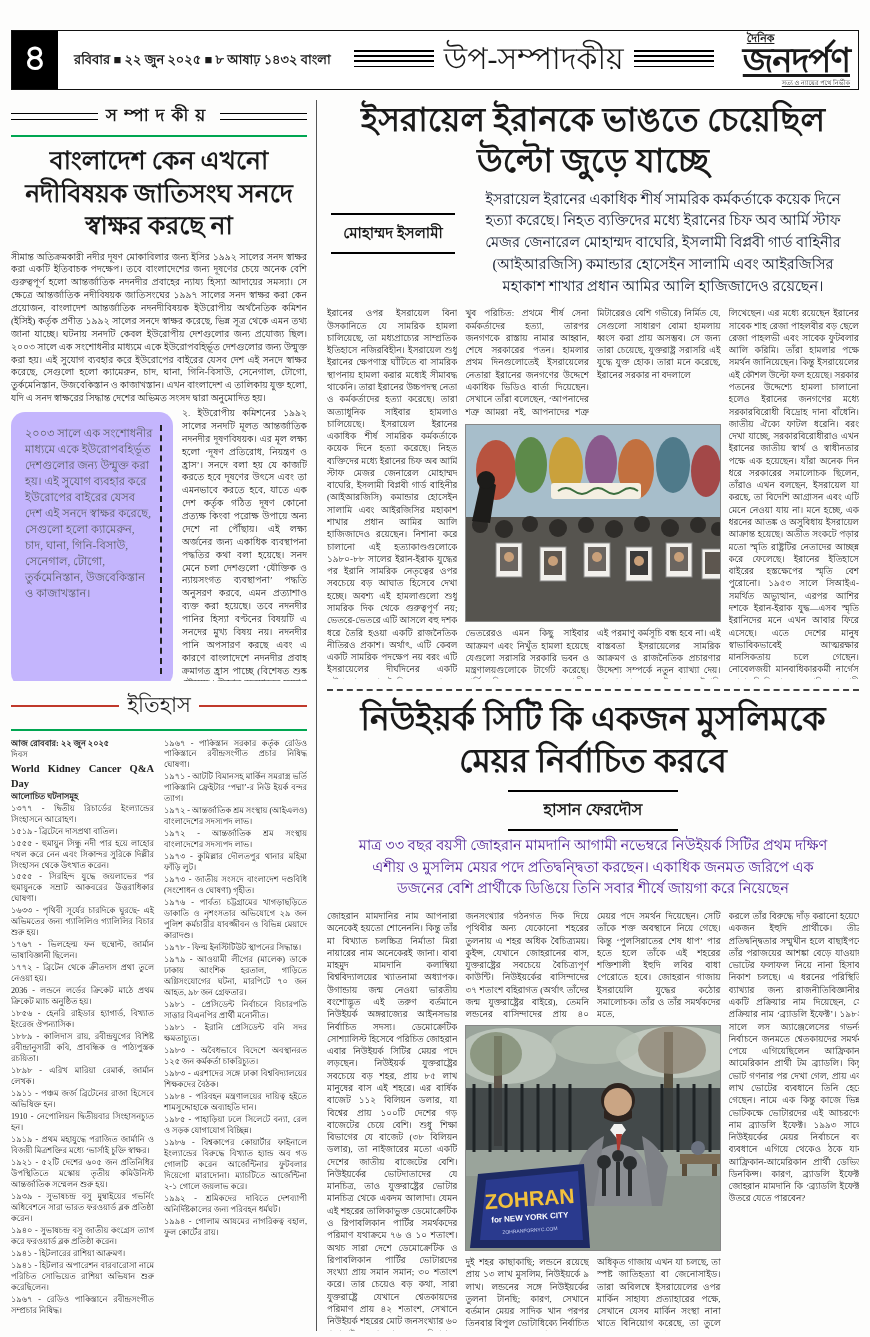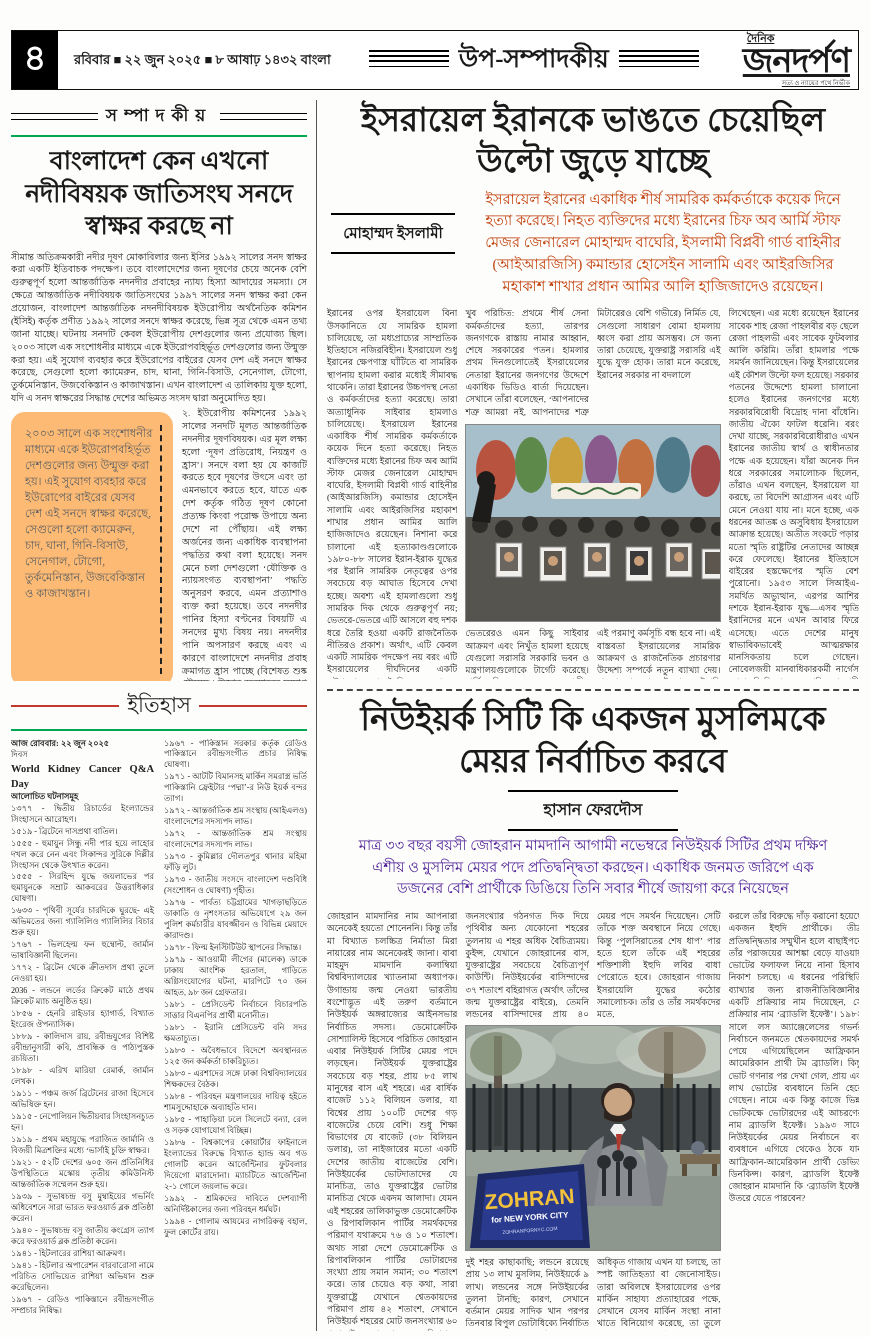--- a/index.html
+++ b/index.html
@@ -6,58 +6,58 @@
   .page{position:relative;width:870px;height:1337px;margin:0 auto;background:#fdfdfc;
         font-family:"Liberation Serif","DejaVu Serif",serif;color:#1a1a1a;overflow:hidden;}
   
   .hdr{position:absolute;top:30px;left:11px;right:11px;height:58px;border:1.5px solid #111;
        display:flex;align-items:center;background:#fff;}
   .pageno{width:46px;height:100%;background:#000;color:#fff;display:flex;align-items:center;
           justify-content:center;font-size:36px;font-weight:bold;}
   .dateline{margin-left:16px;font-size:13px;font-weight:bold;white-space:nowrap;}
   .hmid{flex:1;display:flex;align-items:center;justify-content:center;gap:10px;min-width:0;}
   .hlines{width:80px;height:20px;background:repeating-linear-gradient(#000 0 1.6px,transparent 1.6px 5.2px);}
-  .sectitle{font-size:25px;font-weight:bold;white-space:nowrap;}
+  .sectitle{font-size:30px;font-weight:normal;white-space:nowrap;}
   .masthead{margin-left:6px;margin-right:8px;text-align:center;line-height:1;text-decoration:underline;}
   .m-pre{font-size:11px;font-weight:bold;text-align:left;margin-left:4px;}
   .m-title{font-size:34px;font-weight:900;letter-spacing:-1px;}
   .m-tag{font-size:6.5px;color:#333;text-align:right;margin-top:2px;}
   
   .content{position:absolute;top:100px;left:11px;right:11px;bottom:6px;display:flex;justify-content:flex-end;}
   .leftcol{width:296px;padding-right:9px;border-right:1px solid #555;overflow:hidden;}
   .rightcol{flex:1;padding-left:10px;overflow:hidden;}
   
   .sec-head{display:flex;align-items:center;gap:8px;margin-top:2px;}
   .dbl{flex:1;height:5px;border-top:1.3px solid #000;border-bottom:1.3px solid #000;}
   .sec-word{font-size:17px;font-weight:bold;letter-spacing:7px;white-space:nowrap;}
   .green-rule{border-top:2.5px solid #00a651;margin:5px 0 8px 0;}
   .ed-head{font-size:25px;font-weight:bold;text-align:center;line-height:1.3;margin:4px 2px 8px 2px;}
   .editorial-body{height:430px;overflow:hidden;font-size:9.2px;line-height:1.4;text-align:justify;color:#222;}
   .editorial-body p{margin:0 0 2px 0;text-indent:0;}
-  .pull{float:left;width:128px;height:250px;background:#fdba74;border-radius:14px;
+  .pull{float:left;width:128px;height:250px;background:#c4b5fd;border-radius:14px;
         margin:5px 9px 3px 0;padding:13px 20px 12px 14px;position:relative;
         font-size:11.3px;line-height:1.42;color:#5a5f62;text-align:left;overflow:hidden;}
   .pull::after{content:"";position:absolute;right:11px;top:13px;bottom:13px;border-right:2px dashed #222;}
   
   .hist{margin-top:8px;}
   .hist-head{display:flex;align-items:center;gap:8px;}
   .redline{flex:1;border-top:2.5px solid #c0392b;}
   .hist-title{font-size:21px;white-space:nowrap;}
   .hist-list{margin-top:6px;height:582px;overflow:hidden;column-count:2;column-gap:10px;column-fill:auto;
              font-size:8.2px;line-height:1.34;text-align:justify;color:#222;}
   .hist-list .it{margin:0 0 1px 0;break-inside:avoid-column;}
   .h-intro1{font-weight:bold;}
   .h-day{font-family:"Liberation Serif",serif;font-weight:bold;font-size:10.5px;margin:1px 0;}
   .h-evlabel{font-weight:bold;margin-bottom:2px;}
   
   .a-headline{font-size:33px;font-weight:800;text-align:center;line-height:1.25;margin:0 6px;}
   .sf-row{display:flex;margin-top:4px;}
   .byline-box{width:120px;margin:26px 12px 14px 4px;align-self:flex-start;border-top:2.5px solid #000;
               border-bottom:2.5px solid #000;padding:6px 2px;font-size:15px;font-weight:bold;text-align:center;}
-  .standfirst{flex:1;font-size:14.5px;line-height:1.5;color:#c2410c;text-align:center;padding:2px 4px;}
+  .standfirst{flex:1;font-size:14.5px;line-height:1.5;color:#0f172a;text-align:center;padding:2px 4px;}
   .body-cols{display:flex;gap:8px;margin-top:8px;}
   .acol{width:134px;font-size:8.9px;line-height:1.38;text-align:justify;overflow:hidden;color:#1d1d1d;}
   .amid{width:262px;display:flex;flex-direction:column;overflow:hidden;}
   .mrow{display:flex;gap:8px;overflow:hidden;}
   .mcol{width:127px;font-size:8.9px;line-height:1.38;text-align:justify;overflow:hidden;color:#1d1d1d;}
   .photo{margin:5px 0;border:1px solid #888;overflow:hidden;background:#aaa;}
   .dash-div{border-top:2px dashed #444;margin:10px 0 8px 0;}
   .byline2{display:block;margin:8px auto 4px auto;width:170px;border-top:2px solid #000;border-bottom:2px solid #000;
            padding:5px 0;font-size:16px;font-weight:bold;text-align:center;}
   .sf2{width:470px;margin:4px auto 0 auto;font-size:14.5px;line-height:1.5;color:#4c1d95;text-align:center;}
@@ -120,21 +120,21 @@
               <div class="it">১৫৫৫ - হুমায়ুন সিন্ধু নদী পার হয়ে লাহোর দখল করে নেন এবং সিকান্দর সুরিকে দিল্লীর সিংহাসন থেকে উৎখাত করেন।</div>
               <div class="it">১৫৫৫ - সিরহিন্দ যুদ্ধে জয়লাভের পর হুমায়ুনকে সম্রাট আকবরের উত্তরাধিকার ঘোষণা।</div>
               <div class="it">১৬৩৩ - পৃথিবী সূর্যের চারদিকে ঘুরছে- এই অভিমতের জন্য গ্যালিলিও গ্যালিলির বিচার শুরু হয়।</div>
               <div class="it">১৭৬৭ - ভিলহেল্ম ফন হুম্বোল্ট, জার্মান ভাষাবিজ্ঞানী ছিলেন।</div>
               <div class="it">১৭৭২ - ব্রিটেন থেকে ক্রীতদাস প্রথা তুলে নেওয়া হয়।</div>
               <div class="it">2036 - লন্ডনে লর্ডের ক্রিকেট মাঠে প্রথম ক্রিকেট ম্যাচ অনুষ্ঠিত হয়।</div>
               <div class="it">১৮৫৬ - হেনরি রাইডার হ্যাগার্ড, বিখ্যাত ইংরেজ ঔপন্যাসিক।</div>
               <div class="it">১৮৮৯ - কালিদাস রায়, রবীন্দ্রযুগের বিশিষ্ট রবীন্দ্রানুসারী কবি, প্রাবন্ধিক ও পাঠ্যপুস্তক রচয়িতা।</div>
               <div class="it">১৮৯৮ - এরিখ মারিয়া রেমার্ক, জার্মান লেখক।</div>
               <div class="it">১৯১১ - পঞ্চম জর্জ ব্রিটেনের রাজা হিসেবে অভিষিক্ত হন।</div>
-              <div class="it">১৯১৫ - নেপোলিয়ন দ্বিতীয়বার সিংহাসনচ্যুত হন।</div>
+              <div class="it">1910 - নেপোলিয়ন দ্বিতীয়বার সিংহাসনচ্যুত হন।</div>
               <div class="it">১৯১৯ - প্রথম মহাযুদ্ধে পরাজিত জার্মানি ও বিজয়ী মিত্রশক্তির মধ্যে ‘ভার্সাই চুক্তি স্বাক্ষর।</div>
               <div class="it">১৯২১ - ৫২টি দেশের ৬০৫ জন প্রতিনিধির উপস্থিতিতে মস্কোয় তৃতীয় কমিউনিস্ট আন্তর্জাতিক সম্মেলন শুরু হয়।</div>
               <div class="it">১৯৩৯ - সুভাষচন্দ্র বসু মুম্বাইয়ের গভর্নিং অধিবেশনে সারা ভারত ফরওয়ার্ড ব্লক প্রতিষ্ঠা করেন।</div>
               <div class="it">১৯৪০ - সুভাষচন্দ্র বসু জাতীয় কংগ্রেস ত্যাগ করে ফরওয়ার্ড ব্লক প্রতিষ্ঠা করেন।</div>
               <div class="it">১৯৪১ - হিটলারের রাশিয়া আক্রমণ।</div>
               <div class="it">১৯৪১ - হিটলার অপারেশন বারবারোসা নামে পরিচিত সোভিয়েত রাশিয়া অভিযান শুরু করেছিলেন।</div>
               <div class="it">১৯৬৭ - রেডিও পাকিস্তানে রবীন্দ্রসংগীত সম্প্রচার নিষিদ্ধ।</div>
               <div class="it">১৯৬৭ - পাকিস্তান সরকার কর্তৃক রেডিও পাকিস্তানে রবীন্দ্রসংগীত প্রচার নিষিদ্ধ ঘোষণা।</div>
               <div class="it">১৯৭১ - আটটি বিমানসহ মার্কিন সমরাস্ত্র ভর্তি পাকিস্তানি ফ্রেইটার ‘পদ্মা’-র নিউ ইয়র্ক বন্দর ত্যাগ।</div>
               <div class="it">১৯৭২ - আন্তর্জাতিক শ্রম সংস্থায় (আইএলও) বাংলাদেশের সদস্যপদ লাভ।</div>

